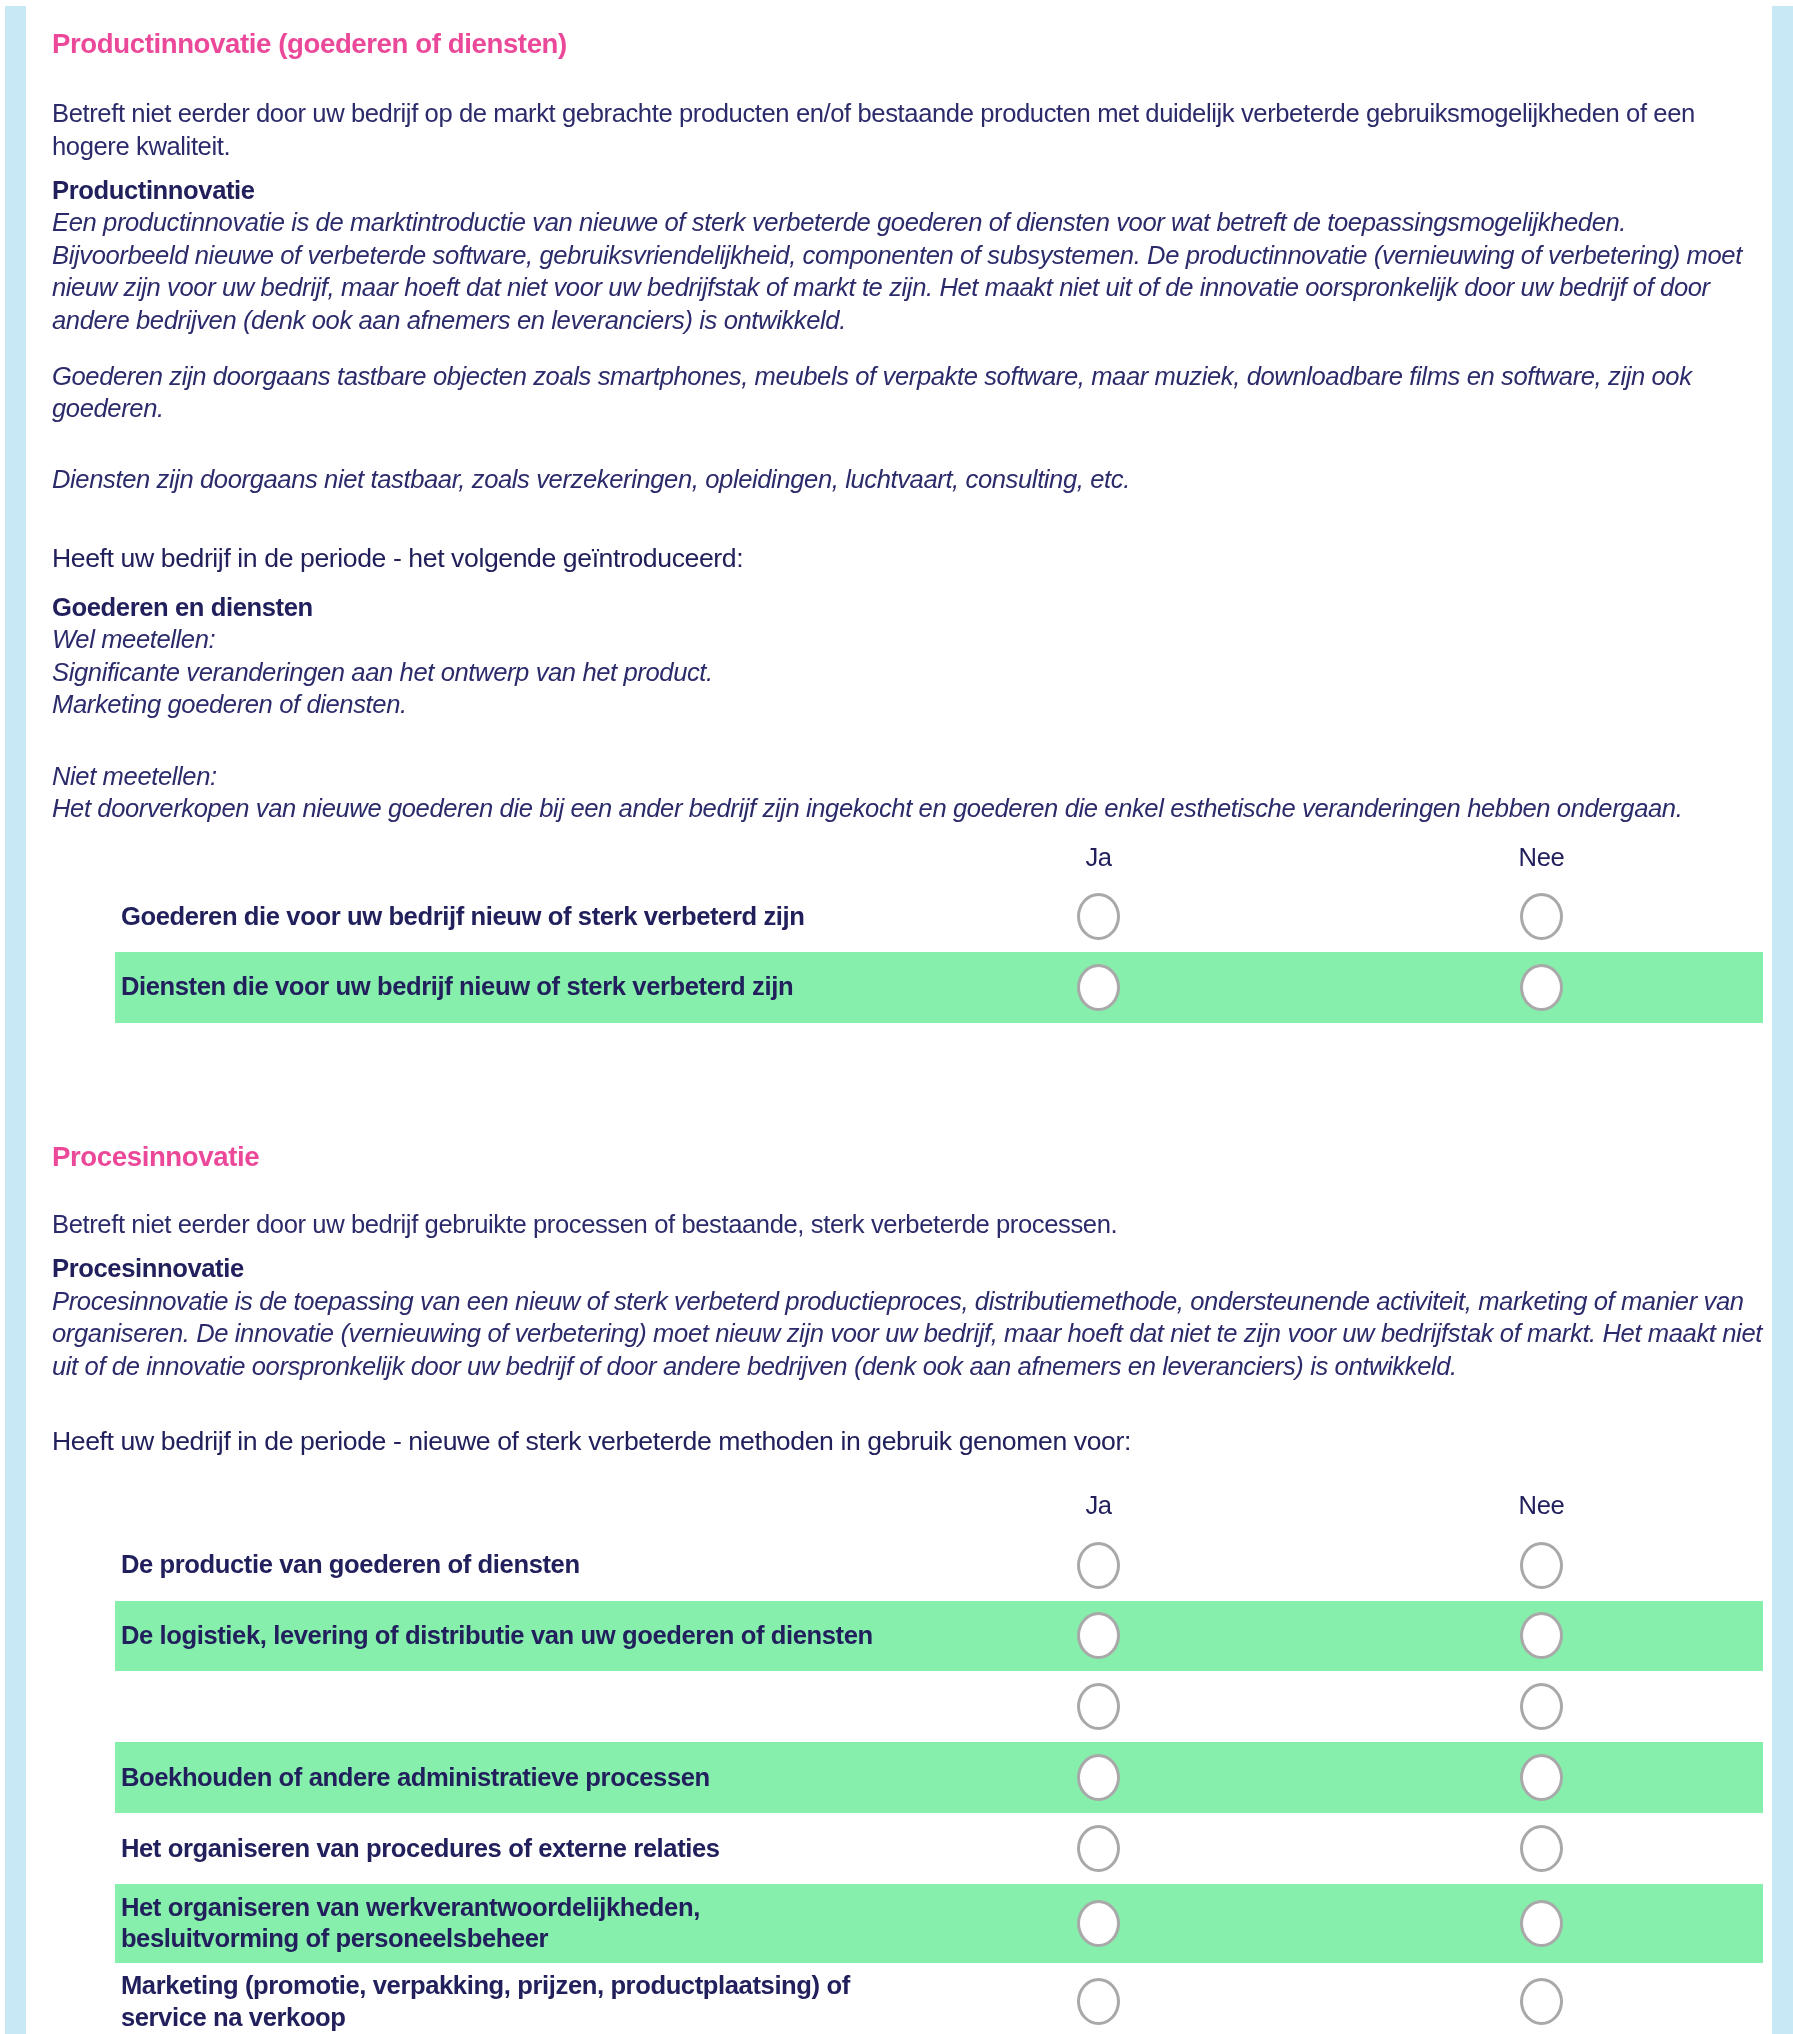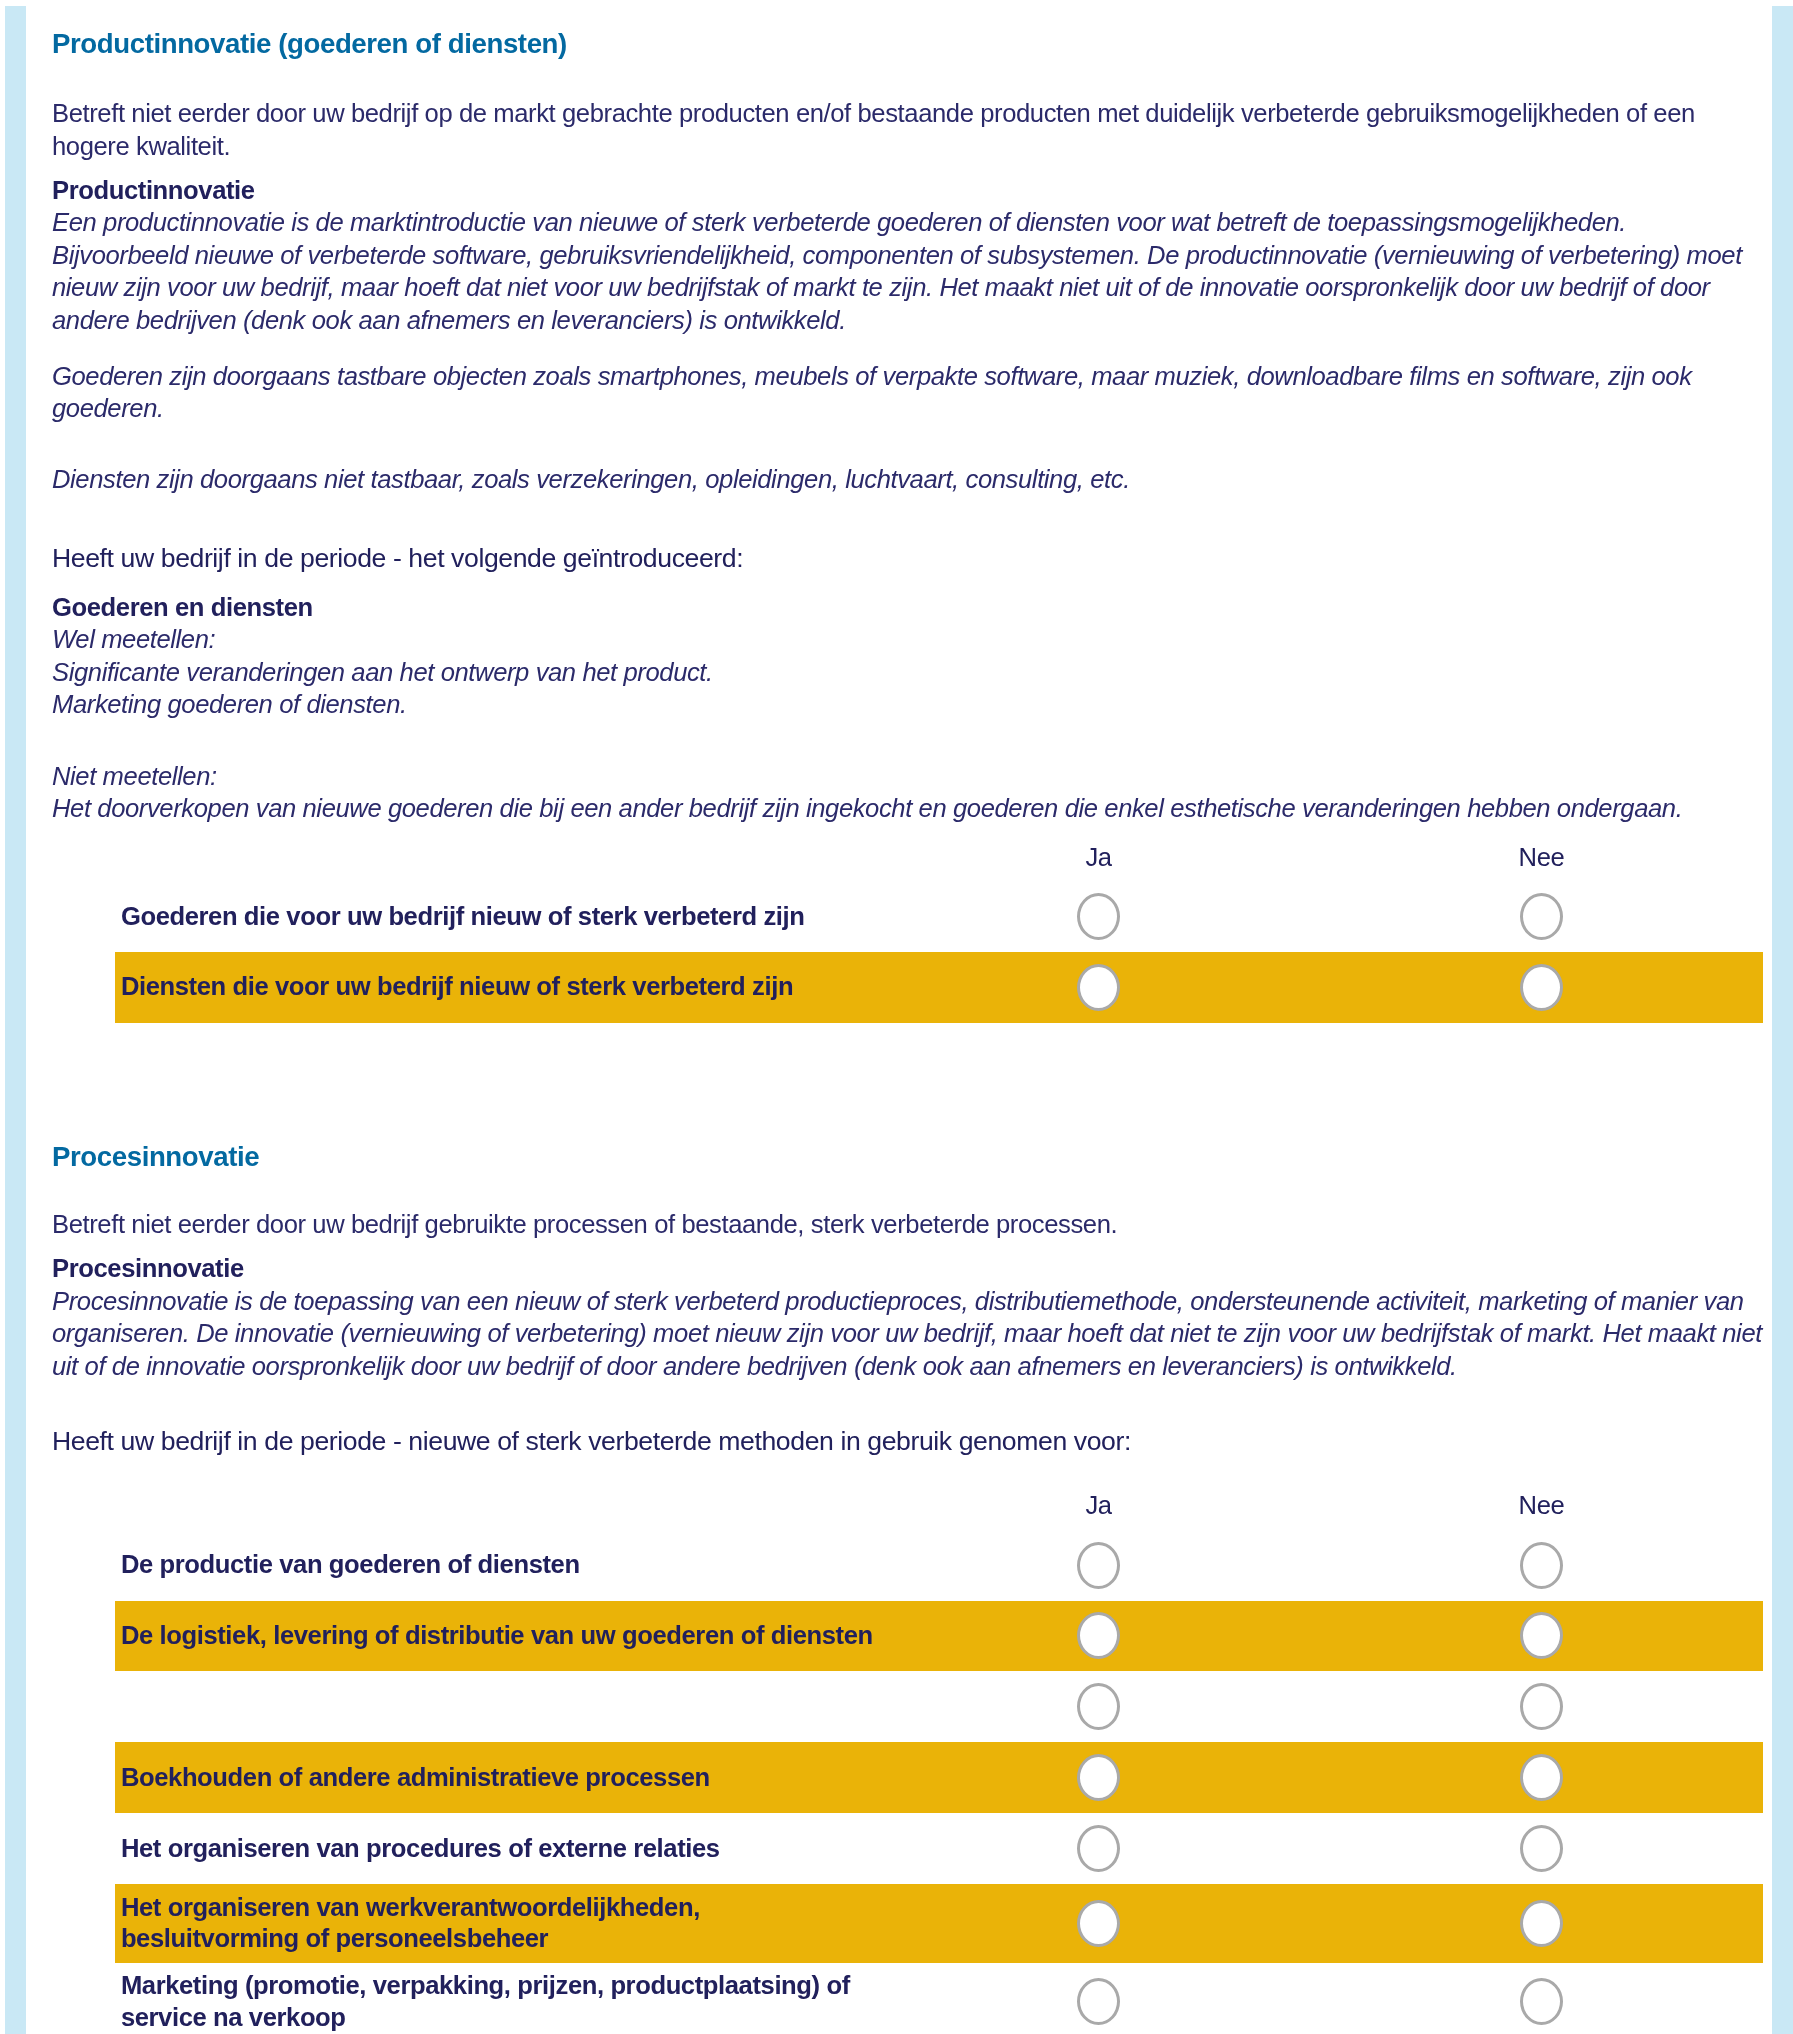--- a/index.html
+++ b/index.html
@@ -32,21 +32,21 @@
     position: absolute;
     top: 0;
     left: 52px;
     width: 1711px;
     padding-top: 27.6px;
   }
 
   .section-title {
     font-weight: bold;
     font-size: 27.6px;
-    color: #0369a1;
+    color: #ec4899;
     margin: 0;
   }
   .para { margin: 0; }
   .intro { margin-top: 37px; }
   .def-block { margin-top: 11.8px; }
   .def-title {
     font-weight: bold;
     color: #21205c;
     margin: 0;
   }
@@ -61,21 +61,21 @@
     font-size: 26.6px;
   }
   .sub-block { margin-top: 15.8px; }
   .exclude-block { margin-top: 39px; }
 
   .qtable { margin-left: 63px; margin-top: 13.8px; width: 1648px; }
   .thead { display: flex; padding: 2px 0 7.9px 0; }
   .thead .spacer { flex: 1; }
   .tcol { width: 443px; text-align: center; color: #21205c; }
   .trow { display: flex; align-items: center; min-height: 55px; padding: 7.9px 0; }
-  .trow.hl { background: #eab308; }
+  .trow.hl { background: #86efac; }
   .tlabel {
     flex: 1;
     padding-left: 5.9px;
     font-weight: bold;
     color: #21205c;
     line-height: 31.5px;
     max-width: 768px;
   }
   .tcell { width: 443px; display: flex; justify-content: center; align-items: center; }
   .tcell:first-of-type { margin-left: auto; }

